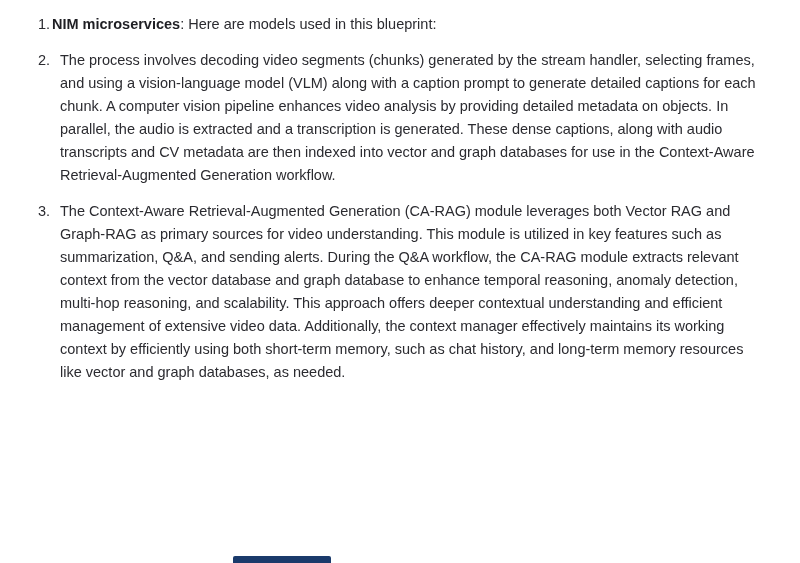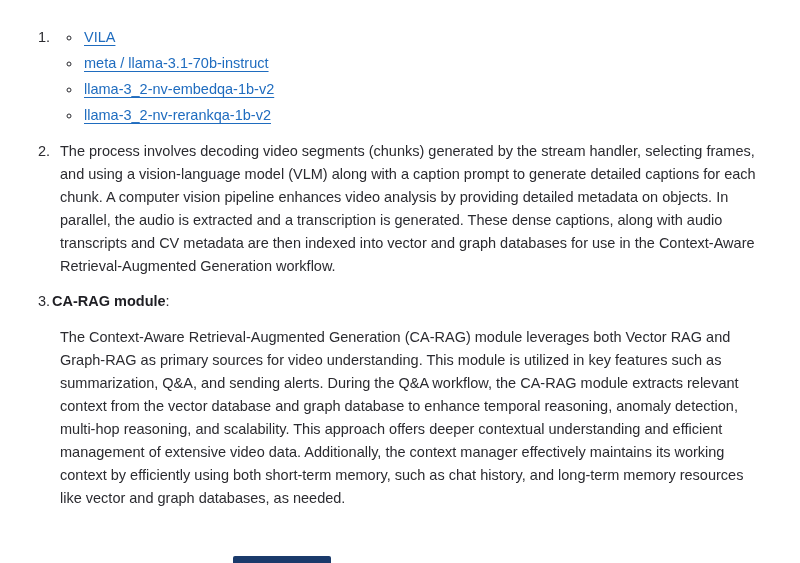--- a/index.html
+++ b/index.html
@@ -76,35 +76,29 @@
   }
 </style>
 </head>
 <body>
 
 <div class="page">
   <ol class="main-list">
 
     <li class="main-item">
       <span class="li-marker">1.</span>
-      <ul class="model-list">
-        <li><a href="#" class="doc-link">VILA</a></li>
-        <li><a href="#" class="doc-link">meta / llama-3.1-70b-instruct</a></li>
-        <li><a href="#" class="doc-link">llama-3_2-nv-embedqa-1b-v2</a></li>
-        <li><a href="#" class="doc-link">llama-3_2-nv-rerankqa-1b-v2</a></li>
-      </ul>
+      <p class="item-head"><strong>NIM microservices</strong><span>: Here are models used in this blueprint:</span></p>
     </li>
 
     <li class="main-item">
       <span class="li-marker">2.</span>
       <p class="item-para">The process involves decoding video segments (chunks) generated by the stream handler, selecting frames, and using a vision-language model (VLM) along with a caption prompt to generate detailed captions for each chunk. A computer vision pipeline enhances video analysis by providing detailed metadata on objects. In parallel, the audio is extracted and a transcription is generated. These dense captions, along with audio transcripts and CV metadata are then indexed into vector and graph databases for use in the Context-Aware Retrieval-Augmented Generation workflow.</p>
     </li>
 
     <li class="main-item">
       <span class="li-marker">3.</span>
-      <p class="item-head"><strong>CA-RAG module</strong><span>:</span></p>
       <p class="item-para">The Context-Aware Retrieval-Augmented Generation (CA-RAG) module leverages both Vector RAG and Graph-RAG as primary sources for video understanding. This module is utilized in key features such as summarization, Q&amp;A, and sending alerts. During the Q&amp;A workflow, the CA-RAG module extracts relevant context from the vector database and graph database to enhance temporal reasoning, anomaly detection, multi-hop reasoning, and scalability. This approach offers deeper contextual understanding and efficient management of extensive video data. Additionally, the context manager effectively maintains its working context by efficiently using both short-term memory, such as chat history, and long-term memory resources like vector and graph databases, as needed.</p>
     </li>
 
   </ol>
 
   <div class="partial-bottom-element"></div>
 </div>
 
 </body></html>

